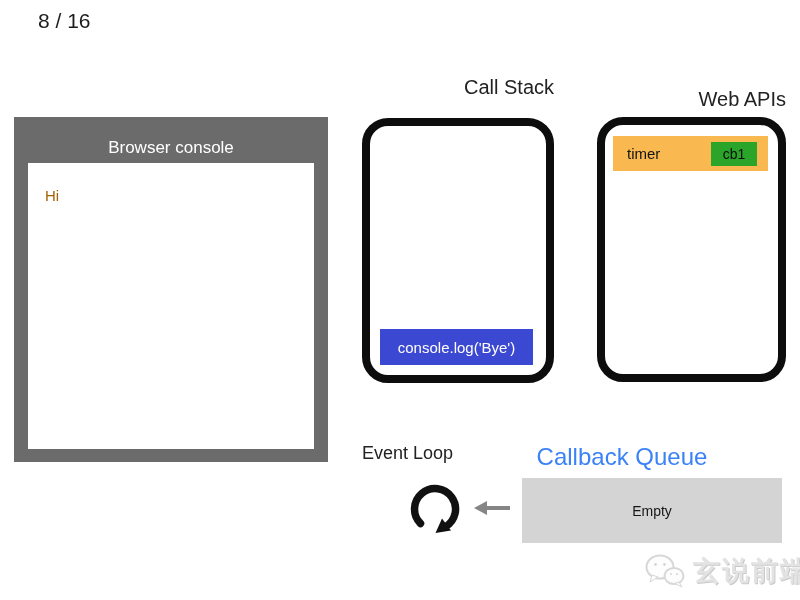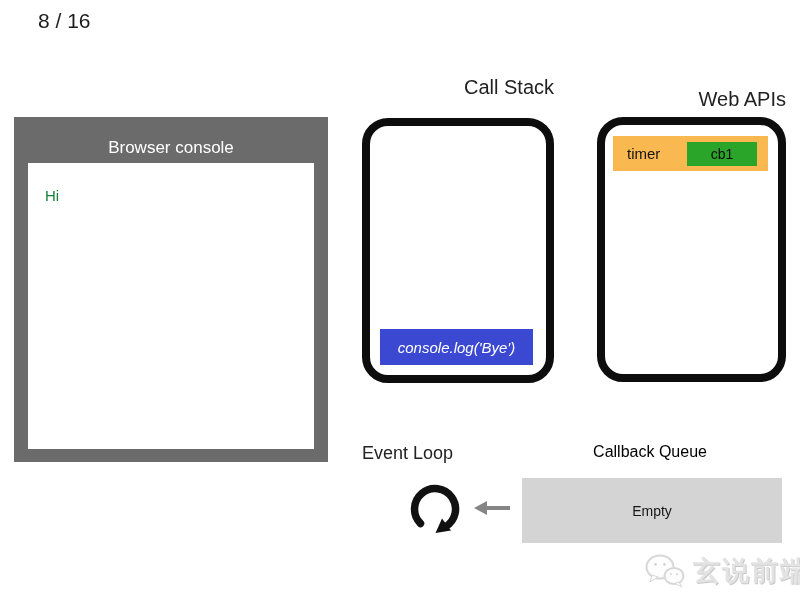--- a/index.html
+++ b/index.html
@@ -21,58 +21,58 @@
     background:var(--console-gray,#6b6b6b);
   }
   .console-title {
     position:absolute; left:0; top:21px; width:100%;
     text-align:center; color:#ffffff; font-size:17px;
   }
   .console-screen {
     position:absolute; left:14px; top:46px; width:286px; height:286px;
     background:#ffffff;
   }
-  .console-line { padding:24px 4px 0 17px; font-size:15px; color:#15803d; }
+  .console-line { padding:24px 4px 0 17px; font-size:15px; color:#a16207; }
 
   
   .section-title { position:absolute; font-size:20px; color:#222; text-align:right; }
   .title-call-stack { left:362px; top:76px; width:192px; }
   .title-web-apis  { left:597px; top:88px; width:189px; }
 
   
   .rounded-panel {
     position:absolute; background:#fff;
     border:8px solid #0d0d0d; border-radius:26px;
   }
-  .callstack-panel { left:362px; top:118px; width:192px; height:265px;font-style:italic; }
+  .callstack-panel { left:362px; top:118px; width:192px; height:265px; }
   .webapis-panel   { left:597px; top:117px; width:189px; height:265px; }
 
   
   .stack-frame {
     position:absolute; left:10px; bottom:10px; width:153px; height:36px;
     background:var(--frame-blue,#3b48d1); color:#fff; font-size:15px;
     display:flex; align-items:center; justify-content:center;
   }
 
   
   .api-task {
     position:absolute; left:8px; top:11px; width:155px; height:35px;
     background:var(--task-orange,#f9b850);
     display:flex; align-items:center; justify-content:space-between;
     padding:0 11px 0 14px; font-size:15px; color:#141414;
   }
   .api-callback {
     display:flex; align-items:center; justify-content:center;
-    width:70px; height:24px; background:var(--callback-green,#2aa52a);
+    width:46px; height:24px; background:var(--callback-green,#2aa52a);
     font-size:14px; color:#0b0b0b;
   }
 
   
   .label-event-loop { position:absolute; left:362px; top:443px; width:140px; text-align:left; font-size:18px; color:#222; }
-  .label-callback-queue { position:absolute; left:560px; top:443px; width:180px; text-align:center; font-size:16px; color:#000000; }
+  .label-callback-queue { position:absolute; left:532px; top:443px; width:180px; text-align:center; font-size:24px; color:#3b82f6; }
 
   
   .loop-icon { position:absolute; left:407px; top:481px; }
   .queue-arrow { position:absolute; left:472px; top:498px; }
 
   
   .queue-box {
     position:absolute; left:522px; top:478px; width:260px; height:65px;
     background:var(--queue-gray,#d4d4d4);
     display:flex; align-items:center; justify-content:center;

